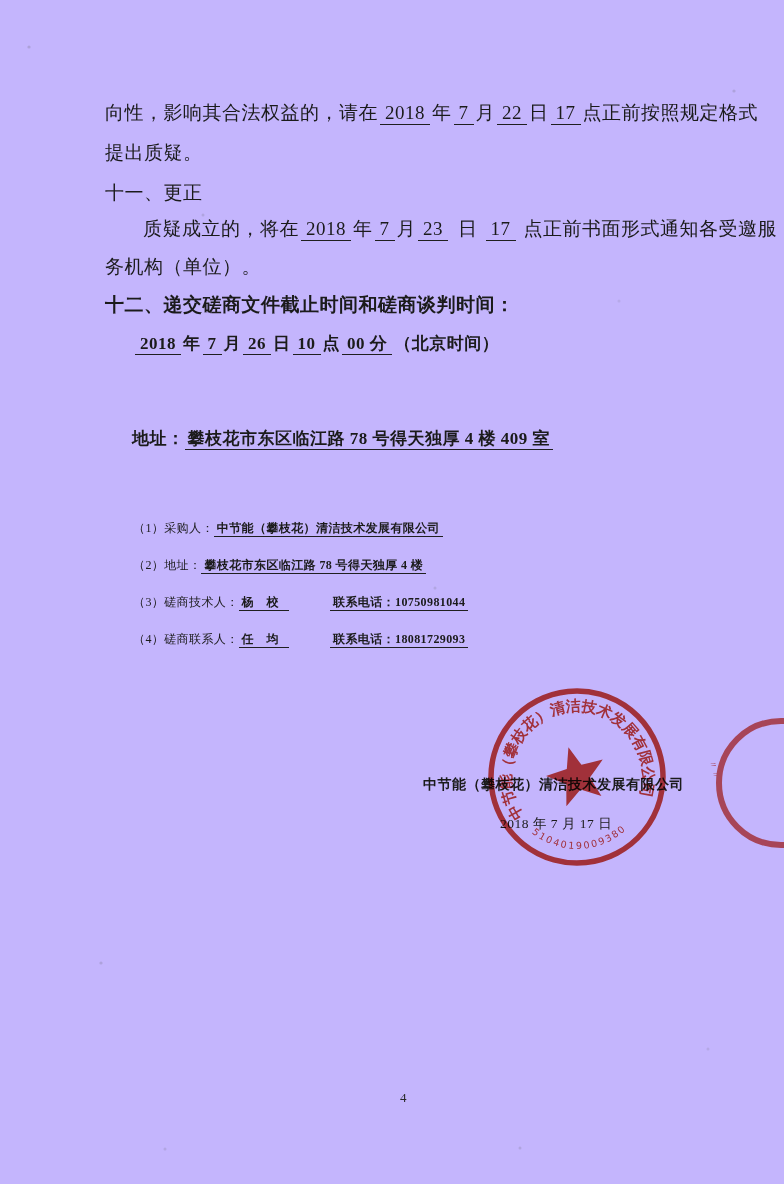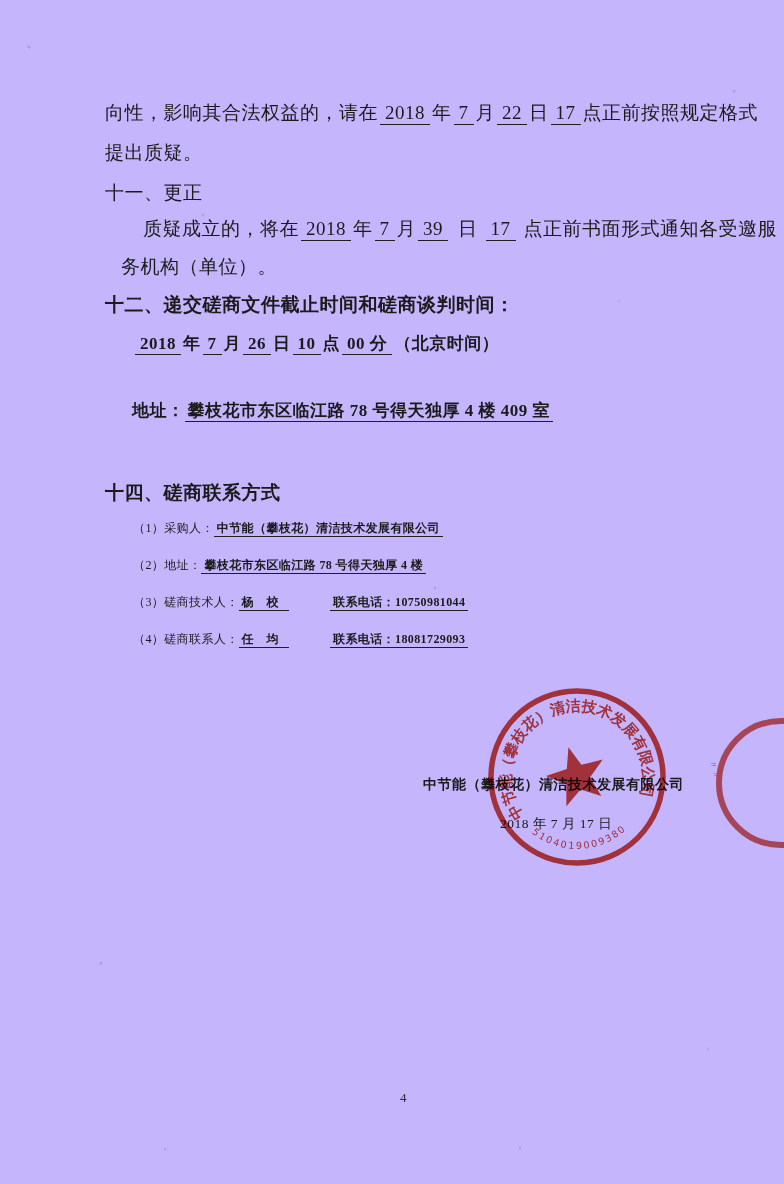--- a/index.html
+++ b/index.html
@@ -55,40 +55,37 @@
     <span>向性，影响其合法权益的，请在</span><span class="u">2018</span><span>年</span><span class="u">7</span><span>月</span><span class="u">22</span><span>日</span><span class="u">17</span><span>点正前按照规定格式</span>
   </div>
   <div class="line fs-body" style="left:105px; top:141px;">
     <span>提出质疑。</span>
   </div>
 
   <div class="line fs-body" style="left:105px; top:181px;">
     <span>十一、更正</span>
   </div>
   <div class="line fs-body" style="left:143px; top:217px;">
-    <span>质疑成立的，将在</span><span class="u">2018</span><span>年</span><span class="u">7</span><span>月</span><span class="u">39</span><span style="margin-left:8px;">日</span><span class="u" style="margin-left:8px;">17</span><span style="margin-left:6px;">点正前书面形式通知各受邀服</span>
+    <span>质疑成立的，将在</span><span class="u">2018</span><span>年</span><span class="u">7</span><span>月</span><span class="u">23</span><span style="margin-left:8px;">日</span><span class="u" style="margin-left:8px;">17</span><span style="margin-left:6px;">点正前书面形式通知各受邀服</span>
   </div>
-  <div class="line fs-body" style="left:121px; top:255px;">
+  <div class="line fs-body" style="left:105px; top:255px;">
     <span>务机构（单位）。</span>
   </div>
 
   <div class="line fs-body b" style="left:105px; top:293px;">
     <span>十二、递交磋商文件截止时间和磋商谈判时间：</span>
   </div>
   <div class="line fs-mid b" style="left:133px; top:333px;">
     <span class="u">2018</span><span>年</span><span class="u">7</span><span>月</span><span class="u">26</span><span>日</span><span class="u">10</span><span>点</span><span class="u">00 分</span><span>（北京时间）</span>
   </div>
 
-  <div class="line fs-mid b" style="left:132px; top:400px;">
+  <div class="line fs-mid b" style="left:132px; top:428px;">
     <span>地址：</span><span class="u-tight">攀枝花市东区临江路 78 号得天独厚 4 楼 409 室</span>
   </div>
 
-  <div class="line fs-body b" style="left:105px; top:481px;">
-    <span>十四、磋商联系方式</span>
-  </div>
   <div class="line fs-item" style="left:133px; top:521px;">
     <span>（1）采购人：</span><span class="u-tight b">中节能（攀枝花）清洁技术发展有限公司</span>
   </div>
   <div class="line fs-item" style="left:133px; top:558px;">
     <span>（2）地址：</span><span class="u-tight b">攀枝花市东区临江路 78 号得天独厚 4 楼</span>
   </div>
   <div class="line fs-item" style="left:133px; top:595px;text-align:center;">
     <span>（3）磋商技术人：</span><span class="u-name b">杨　校</span>
     <span class="phone-block"><span class="u-tight b"><span>联系电话：</span><span>10750981044</span></span></span>
   </div>

